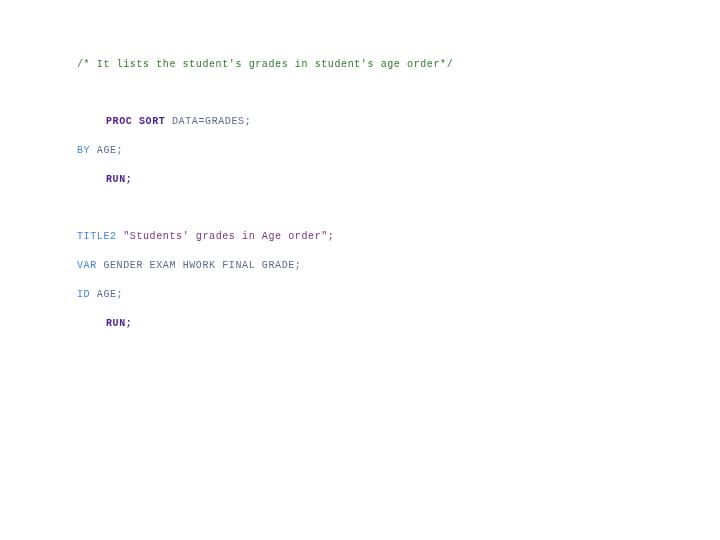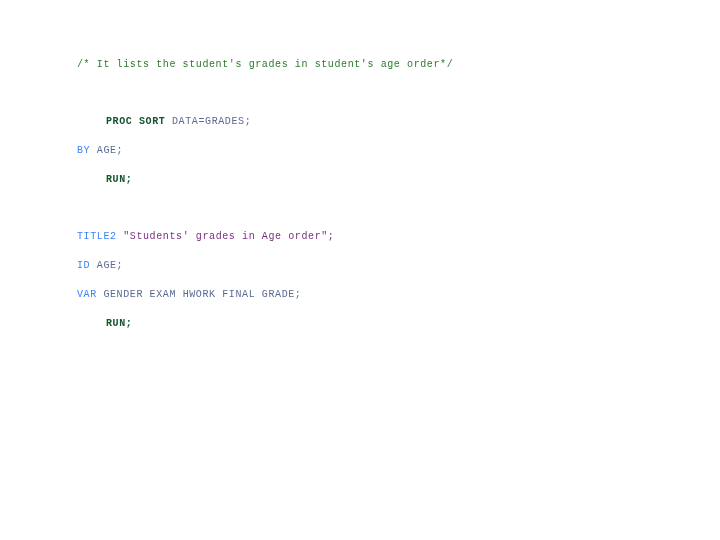--- a/index.html
+++ b/index.html
@@ -40,21 +40,21 @@
 
   .code-line.spacer-after {
     margin-bottom: 28px;
   }
 
   .tok-comment {
     color: #2d7a2d;
   }
 
   .tok-keyword {
-    color: #14532d;
+    color: #4c1d95;
     font-weight: bold;
     padding-left: 29px;
   }
 
   .tok-statement {
     color: #3b82f6;
   }
 
   .tok-plain {
     color: #5a6a93;
@@ -76,21 +76,21 @@
 
     <div class="code-line"><span class="tok-keyword">PROC SORT</span><span class="tok-plain"> DATA=GRADES;</span></div>
 
     <div class="code-line"><span class="tok-statement">BY</span><span class="tok-plain"> AGE;</span></div>
 
     <div class="code-line spacer-after"><span class="tok-keyword">RUN;</span></div>
 
 
     <div class="code-line"><span class="tok-statement">TITLE2</span><span class="tok-plain"> </span><span class="tok-string">"Students' grades in Age order";</span></div>
 
+    <div class="code-line"><span class="tok-statement">VAR</span><span class="tok-plain"> GENDER EXAM HWORK FINAL GRADE;</span></div>
+
     <div class="code-line"><span class="tok-statement">ID</span><span class="tok-plain"> AGE;</span></div>
-
-    <div class="code-line"><span class="tok-statement">VAR</span><span class="tok-plain"> GENDER EXAM HWORK FINAL GRADE;</span></div>
 
     <div class="code-line"><span class="tok-keyword">RUN;</span></div>
 
   </div>
 
 </div>
 
 </body></html>

